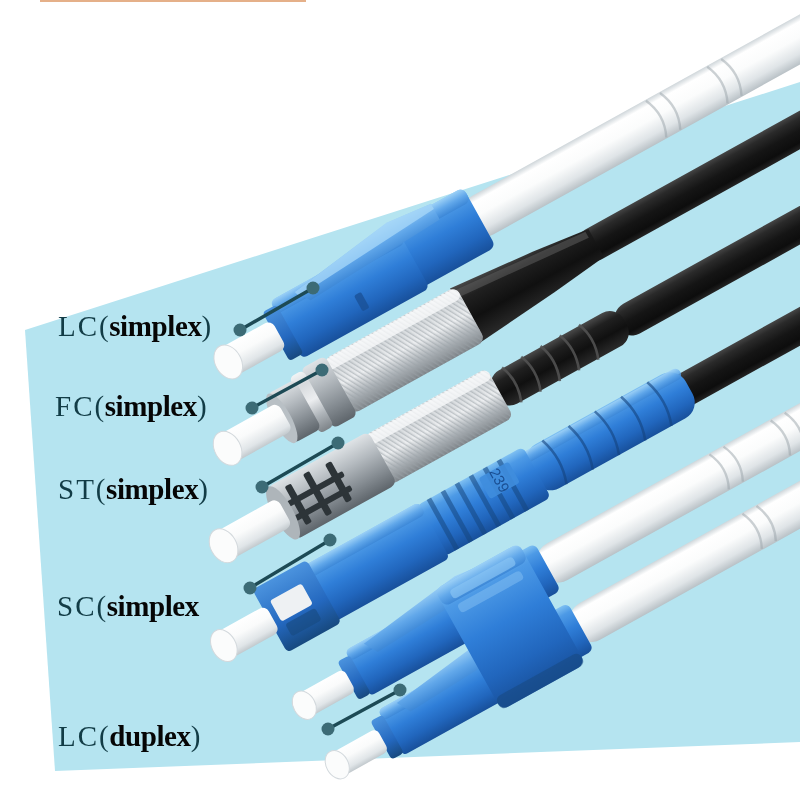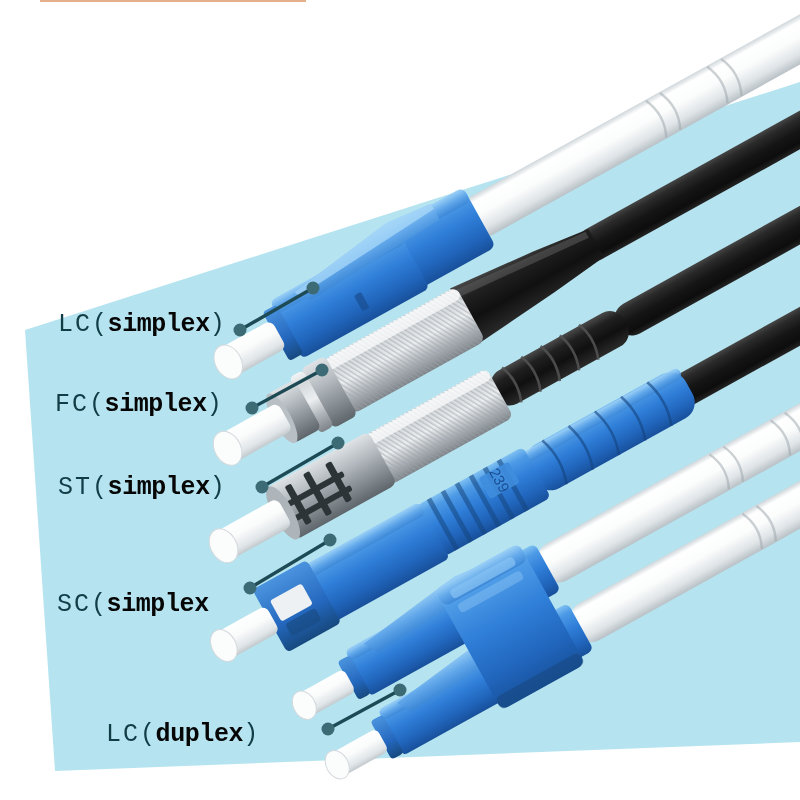--- a/index.html
+++ b/index.html
@@ -23,22 +23,22 @@
   #scene {
     position: absolute;
     inset: 0;
     width: 800px;
     height: 800px;
   }
 
   .label {
     position: absolute;
     white-space: nowrap;
-    font-family: Liberation Mono, monospace;
-    font-size: 25px;
+    font-family: Liberation Serif, serif;
+    font-size: 29px;
     letter-spacing: 0.5px;
     line-height: 1;
     pointer-events: auto;
   }
   .label .code {
     color: #123c46;
     font-weight: 500;
     letter-spacing: 2px;
   }
   .label .paren {
@@ -348,17 +348,17 @@
   </div>
 
   <div class="label" style="left:58px; top:475px;">
     <span class="code">ST</span><span class="paren">(</span><span class="mode">simplex</span><span class="paren">)</span>
   </div>
 
   <div class="label" style="left:57px; top:592px;">
     <span class="code">SC</span><span class="paren">(</span><span class="mode">simplex</span><span class="paren"></span>
   </div>
 
-  <div class="label" style="left:58px; top:722px;margin-left:48px;">
+  <div class="label" style="left:58px; top:722px;">
     <span class="code">LC</span><span class="paren">(</span><span class="mode">duplex</span><span class="paren">)</span>
   </div>
 
 </div>
 
 </body></html>

